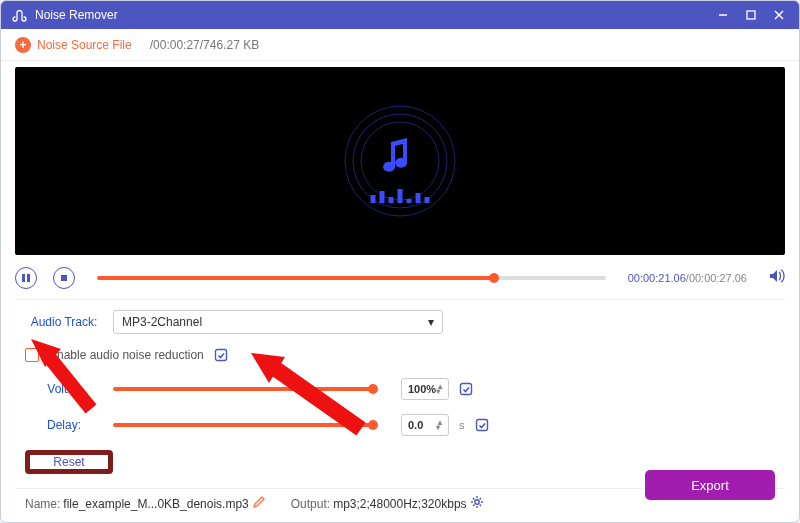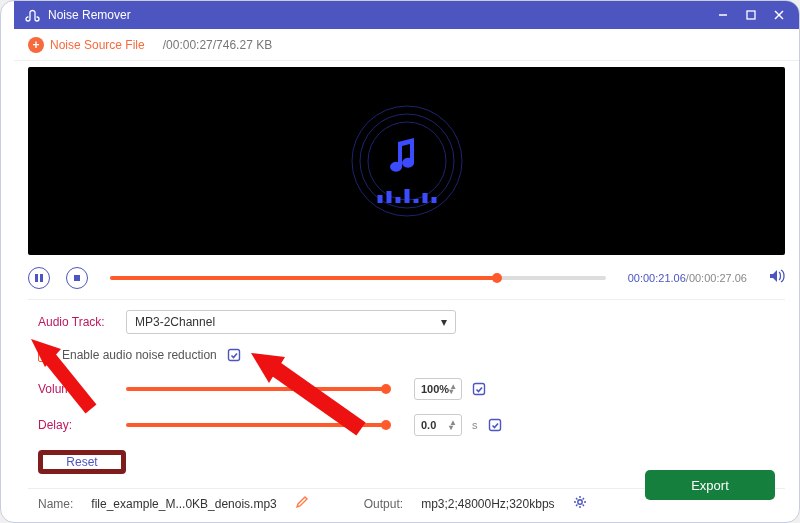--- a/index.html
+++ b/index.html
@@ -1,21 +1,20 @@
 <!DOCTYPE html>
 <html><head>
 <meta charset="utf-8">
 <style>
   * { box-sizing: border-box; margin: 0; padding: 0; font-family: "Segoe UI", Arial, sans-serif; }
   body { background: #f0f0f0; }
   .window {
     width: 800px; height: 523px; background: #fff;
-    border: 1px solid #c8cde0; border-radius: 14px; overflow: hidden;
+    border: 1px solid #c8cde0; border-radius: 6px; overflow: hidden;
     position: relative;
-    padding-left: 13px;
   }
   
   .titlebar {
     height: 28px; background: #4c55c0; color: #fff;
     display: flex; align-items: center; padding: 0 6px 0 10px;
     font-size: 12px;
   }
   .titlebar .app-icon { width: 16px; height: 16px; margin-right: 8px; display:flex; align-items:center; justify-content:center; }
   .titlebar .title { flex: 0 0 auto; }
   .titlebar .spacer { flex: 1; }
@@ -66,21 +65,21 @@
   .progress .thumb { position:absolute; top:50%; width:10px; height:10px; border-radius:50%; background:#ff5a2b; transform:translate(-50%,-50%); }
   .time { font-size:11px; color:#888; white-space:nowrap; }
   .time .cur { color:#4c55c0; }
   .vol-icon { color:#4c55c0; cursor:pointer; margin-left:6px; }
 
   .hr { height:1px; background:#eee; margin: 0 14px; }
 
   
   .settings { padding: 10px 24px 6px 24px; font-size:12px; color:#555; }
   .row { display:flex; align-items:center; margin-bottom: 14px; gap:10px; }
-  .label { width: 78px; color:#be185d; font-size:12px; }
+  .label { width: 78px; color:#1d4ed8; font-size:12px;text-align:center; }
   .select {
     flex: 0 0 330px; height:24px; border:1px solid #ccc; border-radius:3px; background:#fff;
     display:flex; align-items:center; justify-content:space-between; padding:0 8px; cursor:pointer; color:#333;
   }
   .checkbox {
     width:14px; height:14px; border:1.5px solid #ff5a2b; border-radius:2px; cursor:pointer; flex:0 0 14px;
   }
   .link-icon { color:#4c55c0; cursor:pointer; display:flex; }
 
   .slider { flex:0 0 260px; height:4px; background:#ff5a2b; border-radius:2px; position:relative; margin-right:18px; }
@@ -92,32 +91,32 @@
   .spin .arrows { margin-left:auto; display:flex; flex-direction:column; line-height:5px; font-size:8px; color:#888; cursor:pointer; }
   .unit { font-size:11px; color:#888; }
 
   .reset-btn {
     width: 88px; height:24px; border:5px solid #7f1d1d; color:#4c55c0; background:#fff;
     border-radius:4px; font-size:12px; cursor:pointer;
   }
 
   
   .bottom { padding: 6px 24px 0 24px; font-size:12px; color:#666; }
-  .bottom .brow { display:flex; align-items:center; gap:18px; margin-bottom:10px; }
+  .bottom .brow { display:flex; align-items:center; gap:3px; margin-bottom:10px; }
   .name-val { color:#333; }
   .pencil { color:#ff7a45; cursor:pointer; }
   .gear { color:#4c55c0; cursor:pointer; }
   .saveto-select {
     flex:0 0 260px; height:24px; border:1px solid #ccc; border-radius:3px;
     display:flex; align-items:center; justify-content:space-between; padding:0 8px; cursor:pointer; color:#333;
   }
   .export-btn {
     position:absolute; right:24px; bottom:22px;
     width:130px; height:30px; border:none; border-radius:5px;
-    background:#15803d; color:#fff; font-size:13px; cursor:pointer;
+    background:#a21caf; color:#fff; font-size:13px; cursor:pointer;
   }
 
   
   .arrow { position:absolute; pointer-events:none; }
   .arrow polygon, .arrow path { fill:#e11; }
 </style>
 </head>
 <body>
 
 <div class="window">

